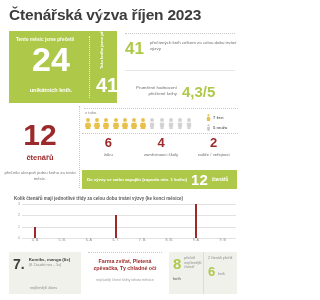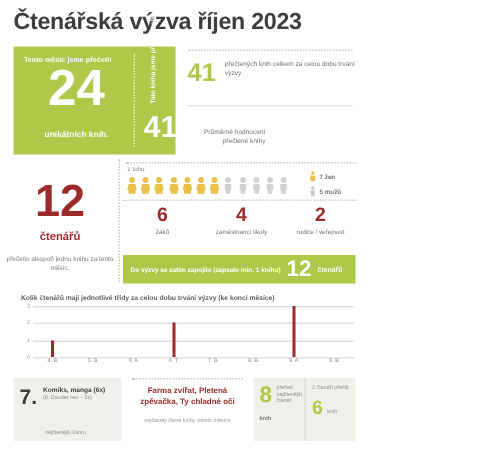--- a/index.html
+++ b/index.html
@@ -199,20 +199,21 @@
   </div>
 
   <div class="rdot" style="top:33px;"></div>
   <div class="stat-row s1">
     <div class="stat-num-big">41</div>
     <div class="stat-txt">přečtených knih celkem za celou dobu trvání výzvy</div>
   </div>
   <div class="rdot" style="top:70px;border-top:1px solid #e6e6e6;"></div>
   <div class="stat-row s2">
     <div class="stat-txt">Průměrné hodnocení přečtené knihy</div>
+    <div class="stat-num-big">4,3/5</div>
   </div>
 
   <div class="big12">12</div>
   <div class="big12-sub">čtenářů</div>
   <div class="big12-note">přečetlo alespoň jednu knihu za tento měsíc.</div>
   <div class="vdot"></div>
 
   <div class="hdot" style="left:84px;top:108px;width:154px;"></div>
   <div class="ztoho">z toho</div>
   <div class="people" id="people-row">

